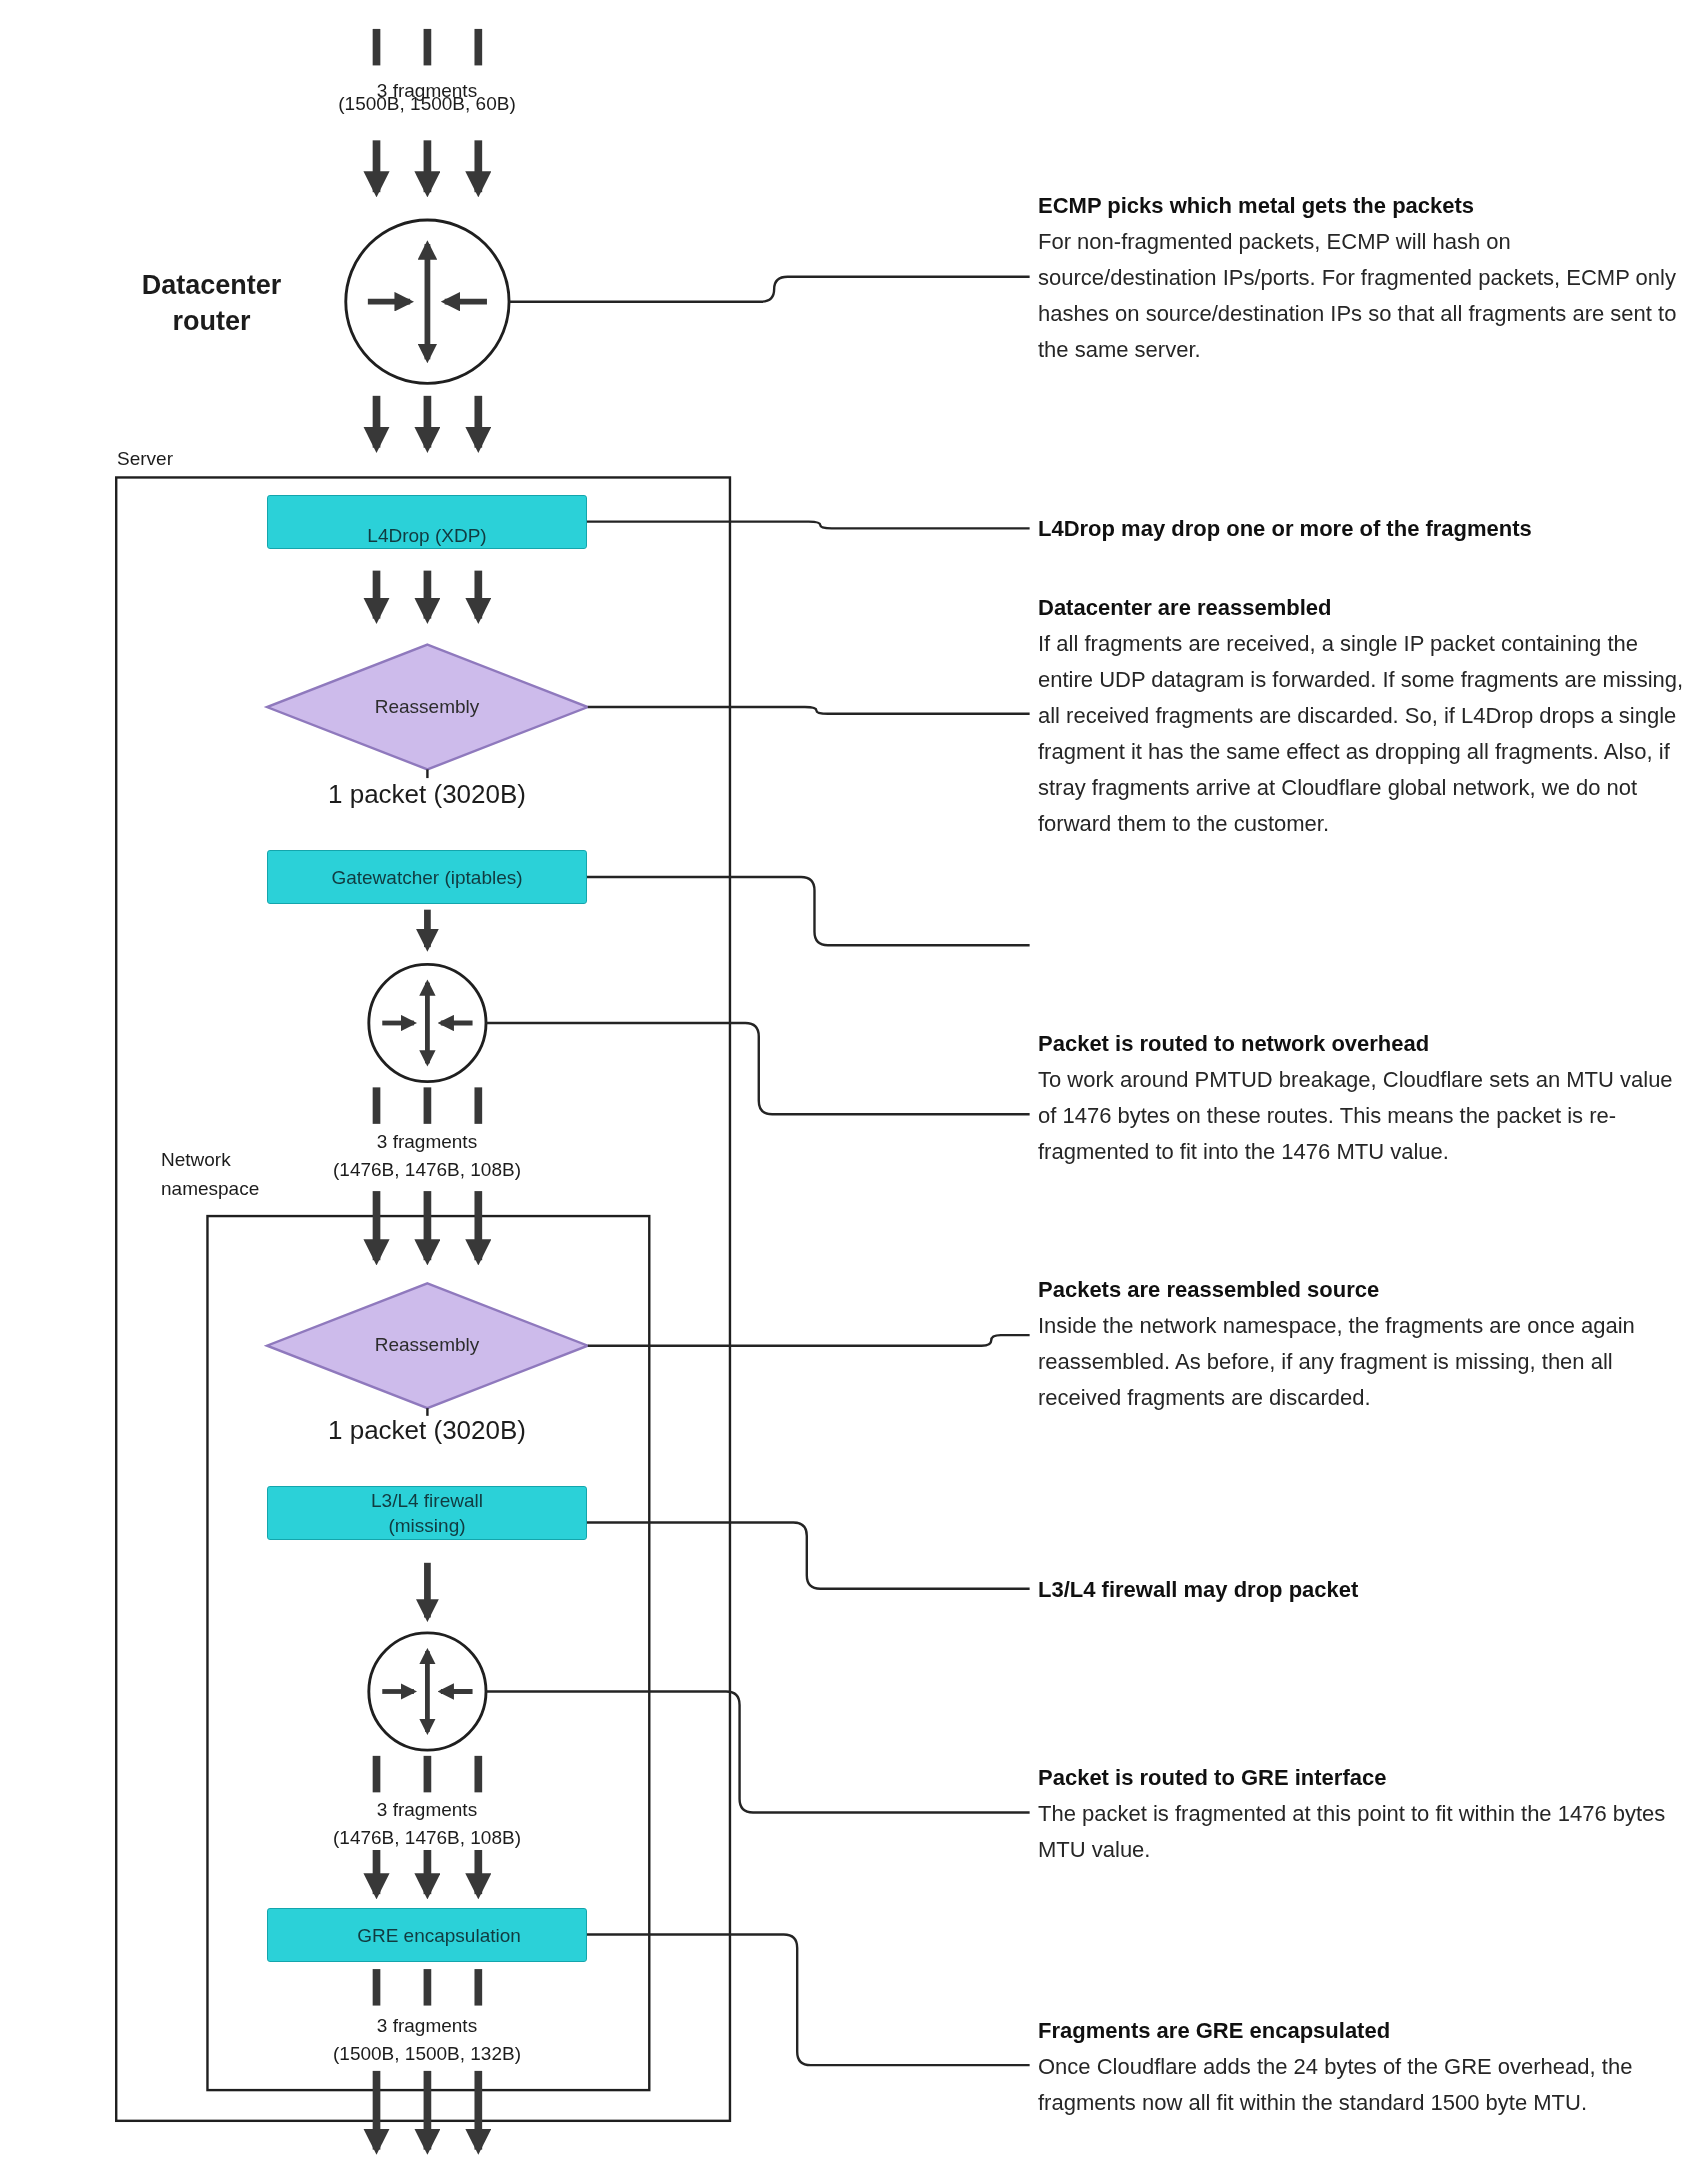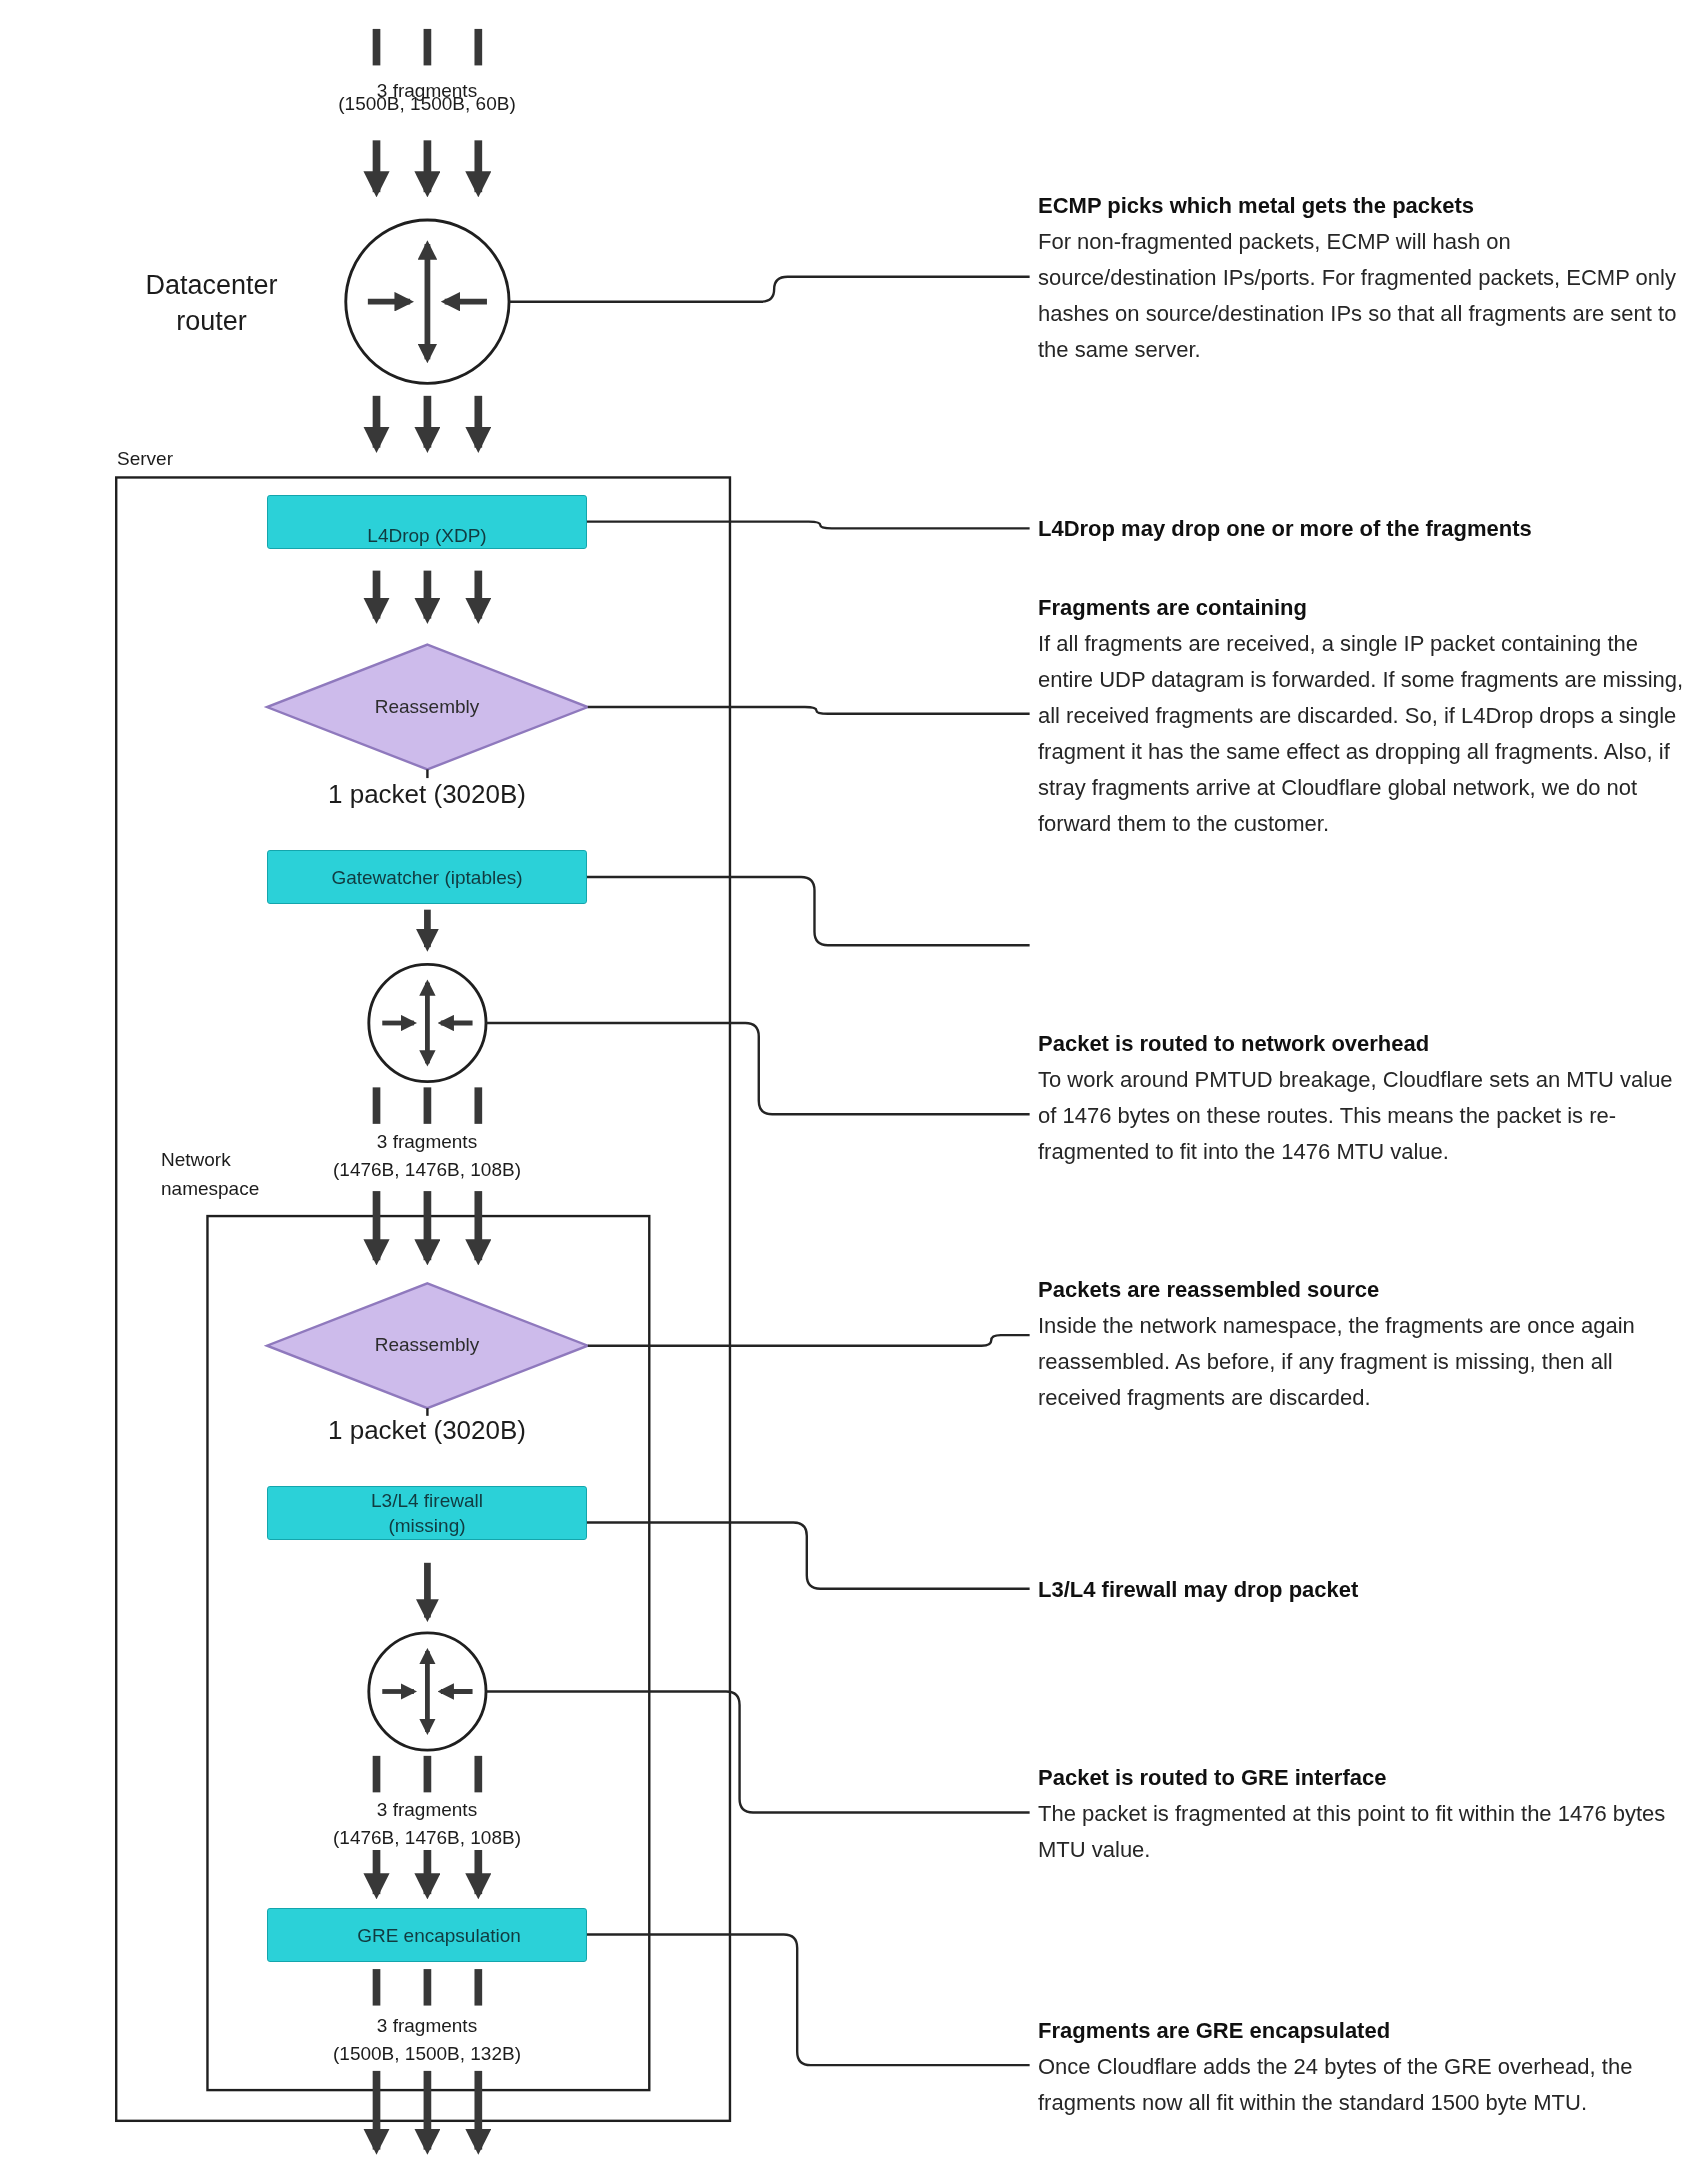--- a/index.html
+++ b/index.html
@@ -153,21 +153,21 @@
     <path class="conn" d="M 506 1065 H 776 Q 790 1065 790 1079 L 790 1146 Q 790 1160 804 1160 H 1072"></path>
     <path class="conn" d="M 612 1401 H 1022 Q 1032 1401 1032 1395.5 Q 1032 1390 1042 1390 H 1072"></path>
     <path class="conn" d="M 611 1585 H 826 Q 840 1585 840 1599 L 840 1640 Q 840 1654 854 1654 H 1072"></path>
     <path class="conn" d="M 506 1761 H 756 Q 770 1761 770 1775 L 770 1873 Q 770 1887 784 1887 H 1072"></path>
     <path class="conn" d="M 611 2014 H 816 Q 830 2014 830 2028 L 830 2136 Q 830 2150 844 2150 H 1072"></path>
   </svg>
 
   <div class="txt center frag-label" style="left:259px; top:77px; width:336px;">3 fragments</div>
   <div class="txt center frag-label" style="left:259px; top:90px; width:336px;">(1500B, 1500B, 60B)</div>
 
-  <div class="txt center big-label" style="left:125px; top:267px; width:173px;">Datacenter router</div>
+  <div class="txt center big-label" style="left:125px; top:267px; width:173px;font-weight:bold;">Datacenter router</div>
 
   <div class="txt region-label" style="left:117px; top:444px;">Server</div>
 
   <div class="node" style="left:267px; top:495px; width:320px; height:54px;justify-content:flex-end;">
     <span>L4Drop (XDP)</span>
   </div>
 
   <div class="txt center diamond-label" style="left:331px; top:696px; width:192px;">Reassembly</div>
 
   <div class="txt center packet-label" style="left:259px; top:778px; width:336px;">1 packet (3020B)</div>
@@ -203,21 +203,21 @@
   <div class="ann" style="top:188px;">
     <div class="ann-title">ECMP picks which metal gets the packets</div>
     <div class="ann-body">For non-fragmented packets, ECMP will hash on source/destination IPs/ports. For fragmented packets, ECMP only hashes on source/destination IPs so that all fragments are sent to the same server.</div>
   </div>
 
   <div class="ann" style="top:511px;">
     <div class="ann-title">L4Drop may drop one or more of the fragments</div>
   </div>
 
   <div class="ann" style="top:590px;">
-    <div class="ann-title">Fragments are containing</div>
+    <div class="ann-title">Datacenter are reassembled</div>
     <div class="ann-body">If all fragments are received, a single IP packet containing the entire UDP datagram is forwarded. If some fragments are missing, all received fragments are discarded. So, if L4Drop drops a single fragment it has the same effect as dropping all fragments. Also, if stray fragments arrive at Cloudflare global network, we do not forward them to the customer.</div>
   </div>
 
 
   <div class="ann" style="top:1026px;">
     <div class="ann-title">Packet is routed to network overhead</div>
     <div class="ann-body">To work around PMTUD breakage, Cloudflare sets an MTU value of 1476 bytes on these routes. This means the packet is re-fragmented to fit into the 1476 MTU value.</div>
   </div>
 
   <div class="ann" style="top:1272px;">

